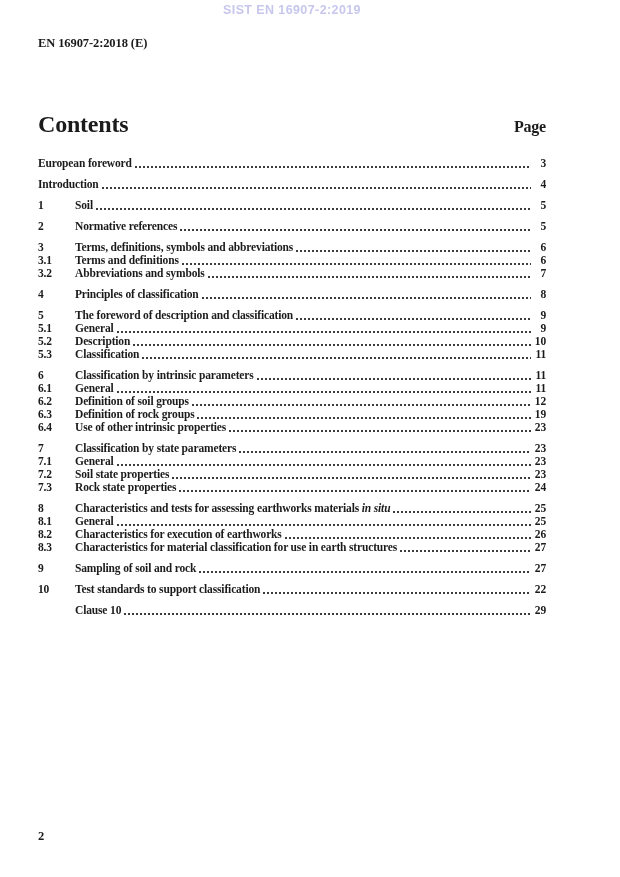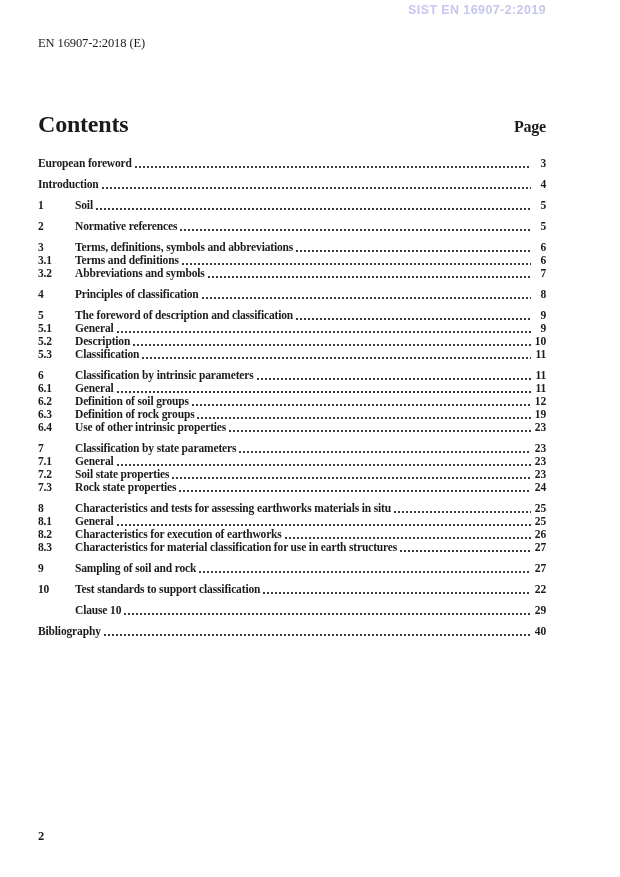--- a/index.html
+++ b/index.html
@@ -5,44 +5,44 @@
   html,body{margin:0;padding:0;}
   body{
     width:620px;height:877px;background:#ffffff;position:relative;
     font-family:"Liberation Serif",serif;color:#1b1b1b;overflow:hidden;
   }
   .page{
     position:absolute;inset:0;box-sizing:border-box;
     padding:0 74px 0 38px;background:#ffffff;
   }
   .watermark{
-    text-align:right;
+    text-align:center;
     font-family:"Liberation Sans",sans-serif;
     font-weight:bold;font-size:12.5px;letter-spacing:0.4px;
     padding-top:3px;
   }
   .doc-ref{
-    margin-top:19px;font-weight:normal;font-size:12.5px;letter-spacing:-0.1px;
+    margin-top:19px;font-weight:bold;font-size:12.5px;letter-spacing:-0.1px;
   }
   .contents-header{
     margin-top:60px;
     display:flex;justify-content:space-between;align-items:baseline;
     font-weight:bold;
   }
   .contents-title{font-size:24px;letter-spacing:-0.2px;}
   .page-label{font-size:16px;letter-spacing:-0.2px;}
   .toc{
     margin-top:19px;
     font-size:11.5px;font-weight:bold;line-height:13px;letter-spacing:-0.15px;
   }
   .toc-group + .toc-group{margin-top:8px;}
   .toc-row{display:flex;align-items:baseline;}
   .num{flex:0 0 37px;}
   .label{white-space:pre;}
-  .italic{white-space:pre;}
+  .italic{font-style:italic;white-space:pre;}
   .leader{
     flex:1 1 auto;align-self:flex-end;height:2px;min-width:8px;
     margin:0 2px 2px 3px;
     background-image:radial-gradient(circle at 1px 1px,#3c3c3c 0.9px,transparent 1.15px);
     background-size:4px 2px;background-repeat:repeat-x;background-position:left bottom;
   }
   .pagenum{flex:0 0 auto;min-width:13px;text-align:right;}
   .annex-line1{white-space:pre;}
   .footer{
     position:absolute;left:38px;top:829px;
@@ -246,22 +246,15 @@
         </div>
       </div>
       <div class="toc-group">
         <div class="toc-row">
           <span class="num"></span>
           <span class="label">Clause 10</span>
           <span class="leader"></span>
           <span class="pagenum">29</span>
         </div>
       </div>
-      <div class="toc-group">
-        <div class="toc-row">
-          <span class="label">Bibliography</span>
-          <span class="leader"></span>
-          <span class="pagenum">40</span>
-        </div>
-      </div>
     </div>
   <div class="footer">2</div>
 </div>
 
 </body></html>

